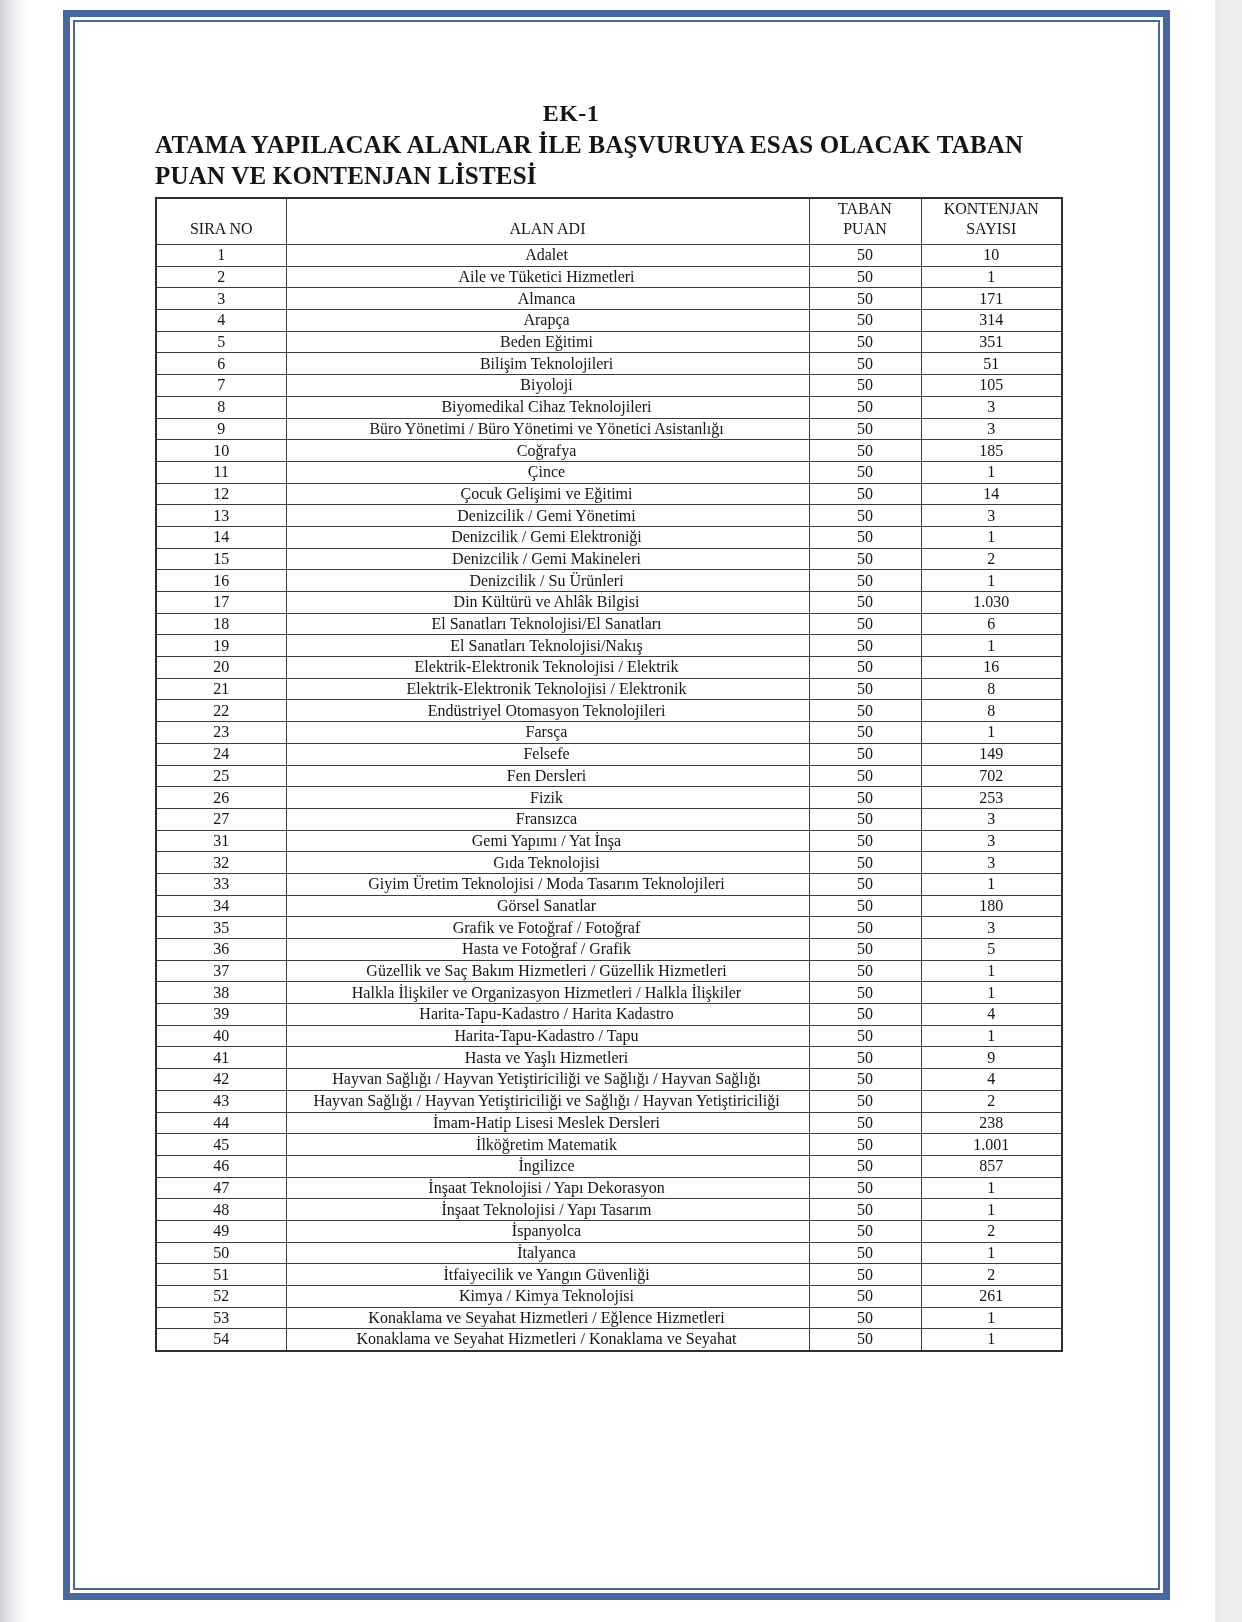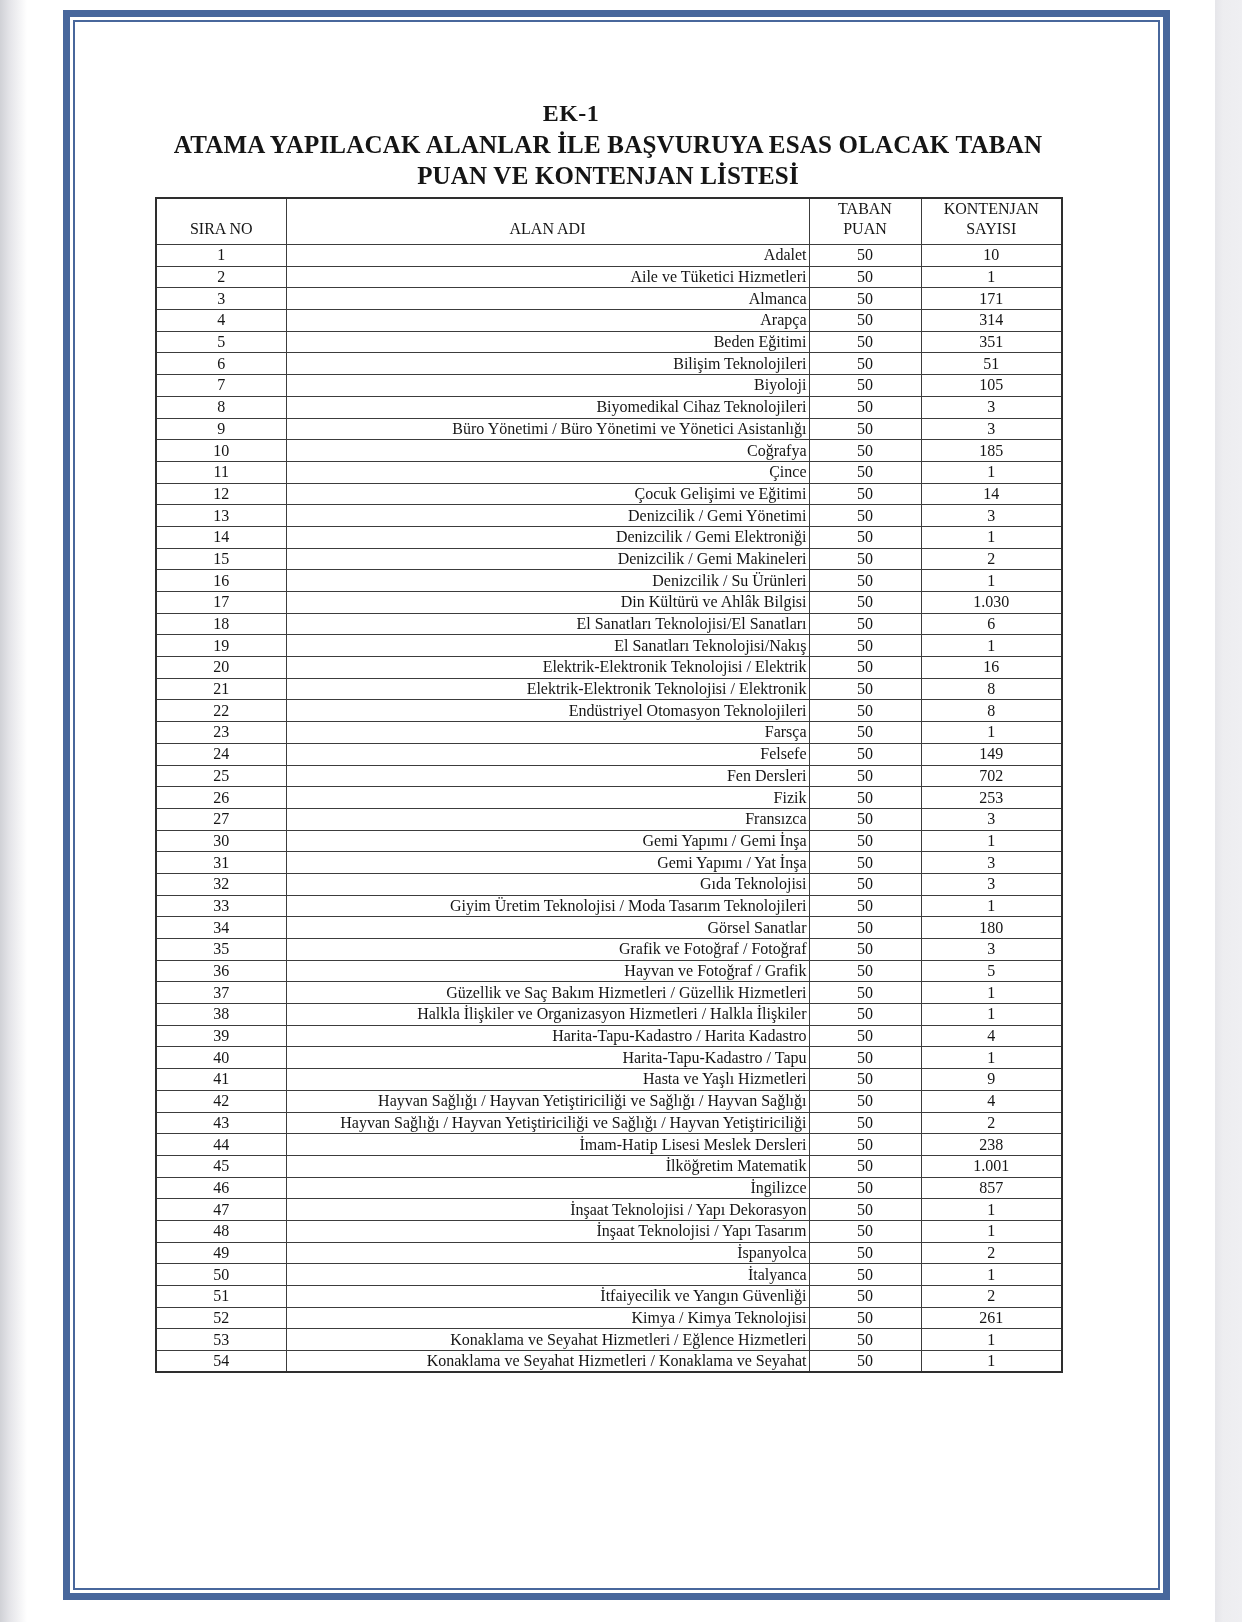--- a/index.html
+++ b/index.html
@@ -36,21 +36,21 @@
   .content{
     position:absolute;left:155px;top:0;width:906px;
   }
   .ek-label{
     position:absolute;left:0;top:100px;width:100%;
     text-align:center;padding-right:74px;
     font-size:24px;font-weight:bold;letter-spacing:0.5px;
   }
   .doc-title{
     position:absolute;left:0;top:129px;width:100%;
-    text-align:center;font-weight:bold;font-size:25px;line-height:31px;
+    font-weight:bold;font-size:25px;line-height:31px;
     letter-spacing:0.2px;
   }
   table.main{
     position:absolute;left:0;top:197px;width:906px;
     border-collapse:collapse;table-layout:fixed;
   }
   table.main col.c1{width:130px;}
   table.main col.c2{width:523px;}
   table.main col.c3{width:112px;}
   table.main col.c4{width:141px;}
@@ -71,21 +71,21 @@
     margin-top:25px;
   }
   tbody td{
     height:21.7px;
     line-height:20px;
     text-align:center;
     vertical-align:middle;
     padding:0 2px;
   }
   tbody td.c-alan{
-    text-align:right;
+    text-align:center;
     padding-left:0;
     margin-top:30px;
   }
 </style>
 </head>
 <body>
 
 <div class="edge-left"></div>
 <div class="edge-right"></div>
 
@@ -307,26 +307,20 @@
 
   <tr>
     <td class="c-sira">27</td>
     <td class="c-alan">Fransızca</td>
     <td class="c-puan">50</td>
     <td class="c-sayi">3</td>
   </tr>
 
 
 
-  <tr>
-    <td class="c-sira">30</td>
-    <td class="c-alan">Gemi Yapımı / Gemi İnşa</td>
-    <td class="c-puan">50</td>
-    <td class="c-sayi">1</td>
-  </tr>
 
   <tr>
     <td class="c-sira">31</td>
     <td class="c-alan">Gemi Yapımı / Yat İnşa</td>
     <td class="c-puan">50</td>
     <td class="c-sayi">3</td>
   </tr>
 
   <tr>
     <td class="c-sira">32</td>
@@ -351,21 +345,21 @@
 
   <tr>
     <td class="c-sira">35</td>
     <td class="c-alan">Grafik ve Fotoğraf / Fotoğraf</td>
     <td class="c-puan">50</td>
     <td class="c-sayi">3</td>
   </tr>
 
   <tr>
     <td class="c-sira">36</td>
-    <td class="c-alan">Hayvan ve Fotoğraf / Grafik</td>
+    <td class="c-alan">Hasta ve Fotoğraf / Grafik</td>
     <td class="c-puan">50</td>
     <td class="c-sayi">5</td>
   </tr>
 
   <tr>
     <td class="c-sira">37</td>
     <td class="c-alan">Güzellik ve Saç Bakım Hizmetleri / Güzellik Hizmetleri</td>
     <td class="c-puan">50</td>
     <td class="c-sayi">1</td>
   </tr>

